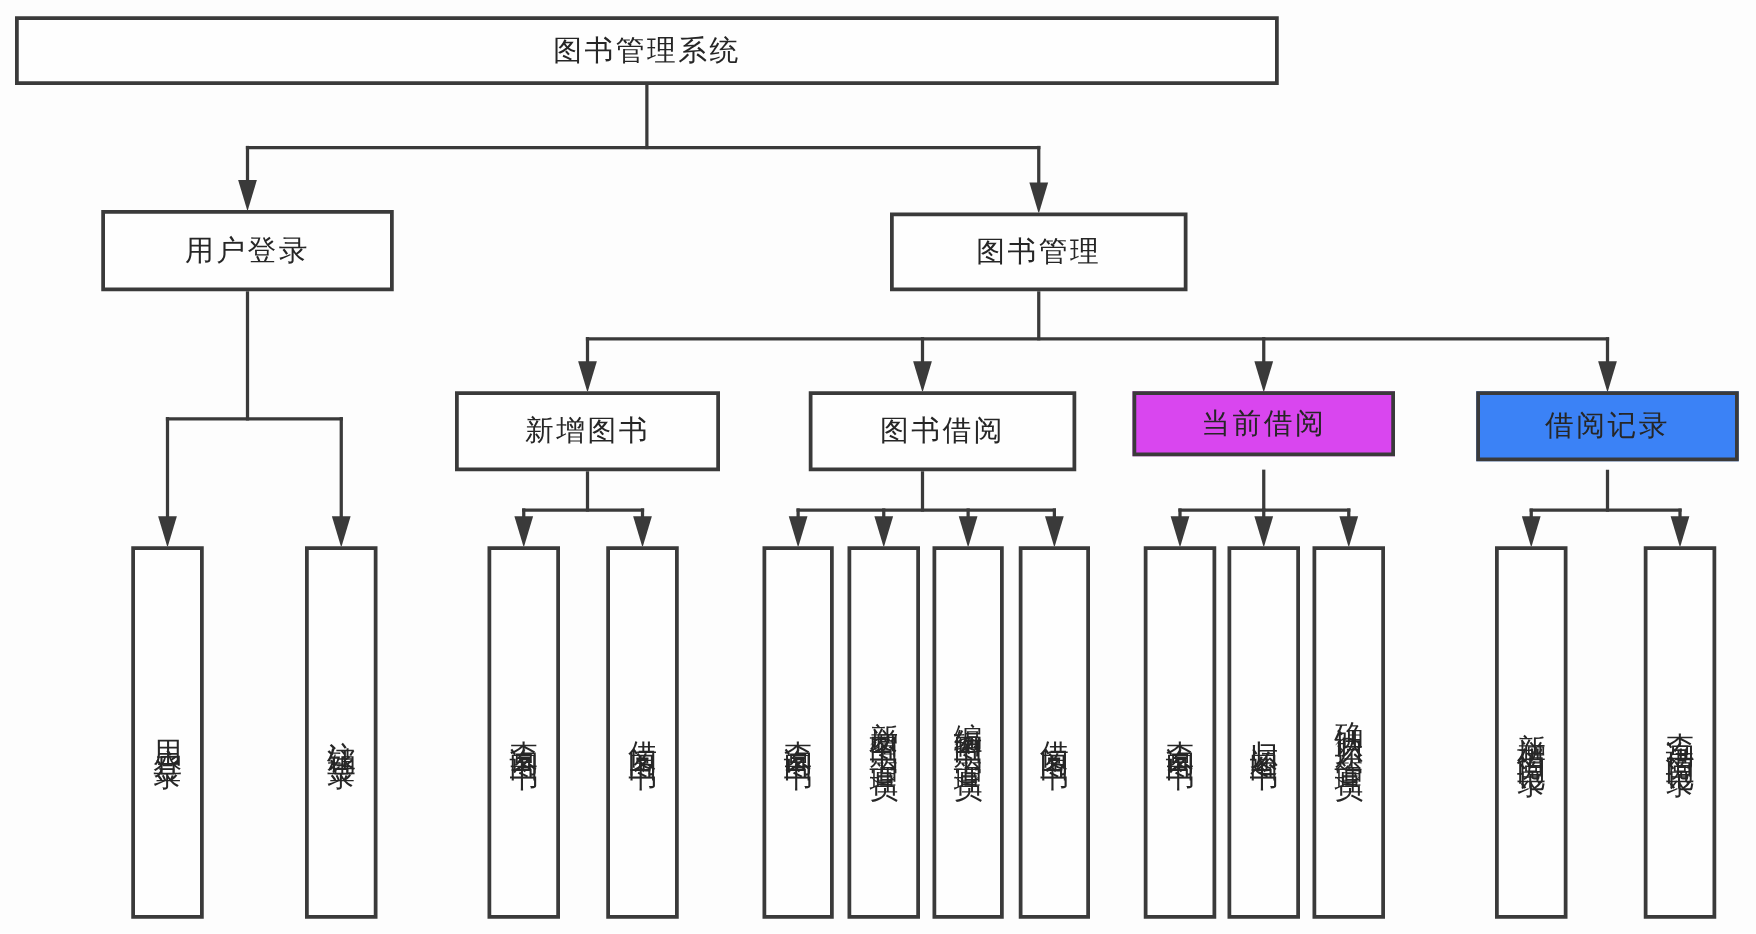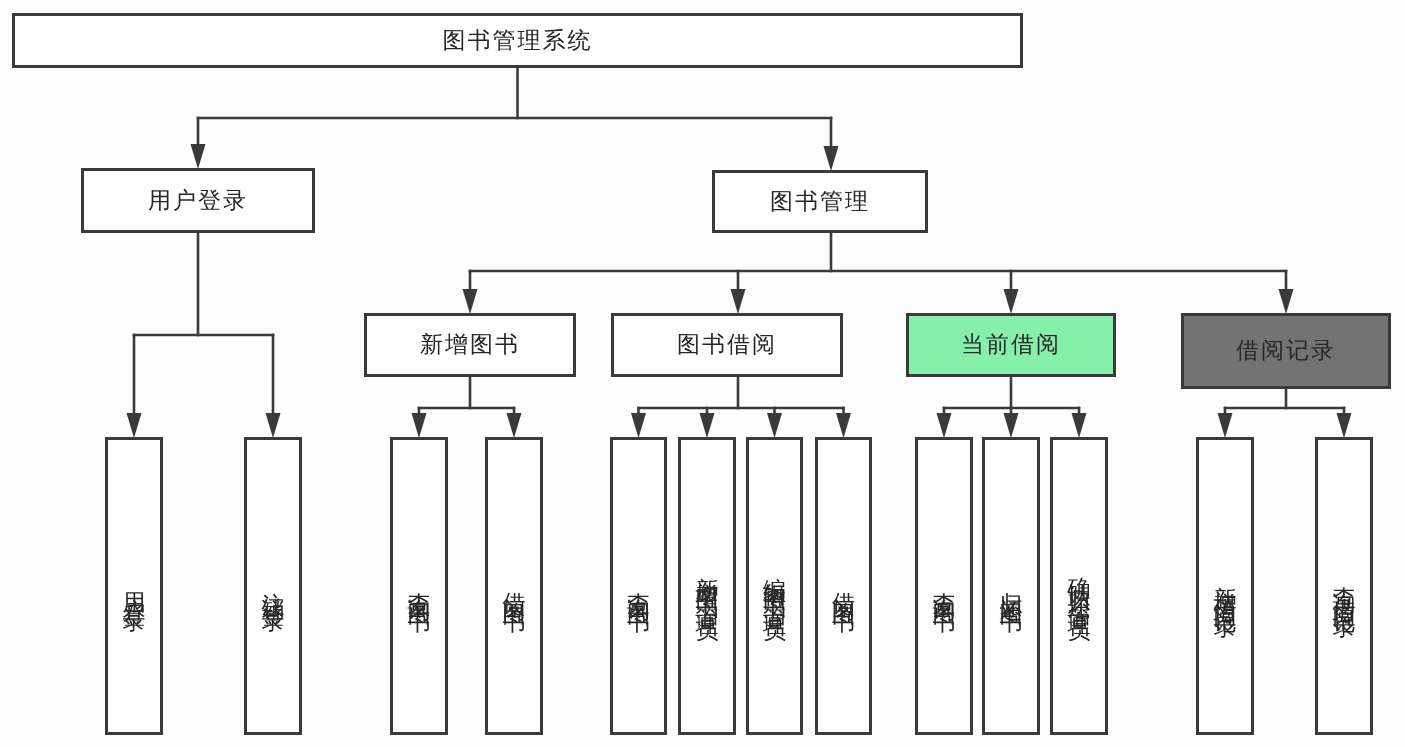--- a/index.html
+++ b/index.html
@@ -117,33 +117,33 @@
       <line x1="1344" y1="408" x2="1344" y2="414" stroke="#3a3a3a" stroke-width="2.6" stroke-linecap="square"></line>
       <polygon points="1336.5,413 1351.5,413 1344,438" fill="#3a3a3a"></polygon>
     </svg>
   <div id="nodes">
       <div class="node" style="left: 12px; top: 13px; width: 1011px; height: 55px; border-color: rgb(58, 58, 58); background: rgb(254, 254, 254);">
         <span class="node-label" style="color: rgb(38, 38, 38);">图书管理系统</span>
       </div>
       <div class="node" style="left: 81px; top: 168px; width: 234px; height: 65px; border-color: rgb(58, 58, 58); background: rgb(254, 254, 254);">
         <span class="node-label" style="color: rgb(38, 38, 38);">用户登录</span>
       </div>
-      <div class="node" style="left: 712px; top: 170px; width: 216px; height: 63px; border-color: rgb(58, 58, 58); background: rgb(254, 254, 254);">
+      <div class="node" style="left: 712px; top: 170px; width: 238px; height: 63px; border-color: rgb(58, 58, 58); background: rgb(254, 254, 254);">
         <span class="node-label" style="color: rgb(38, 38, 38);">图书管理</span>
       </div>
       <div class="node" style="left: 364px; top: 313px; width: 212px; height: 64px; border-color: rgb(58, 58, 58); background: rgb(254, 254, 254);">
         <span class="node-label" style="color: rgb(38, 38, 38);">新增图书</span>
       </div>
-      <div class="node" style="left: 611px; top: 313px; width: 232px; height: 64px; border-color: rgb(58, 58, 58); background: rgb(254, 254, 254); justify-content: center;">
+      <div class="node" style="left: 647px; top: 313px; width: 214px; height: 64px; border-color: rgb(58, 58, 58); background: rgb(254, 254, 254); justify-content: center;">
         <span class="node-label" style="color: rgb(38, 38, 38);">图书借阅</span>
       </div>
-      <div class="node" style="left: 906px; top: 313px; width: 210px; height: 64px; border-color: rgb(58, 58, 58); background: #86efac;">
+      <div class="node" style="left: 906px; top: 313px; width: 210px; height: 52px; border-color: rgb(58, 58, 58); background: #d946ef;">
         <span class="node-label" style="color: rgb(38, 38, 38);">当前借阅</span>
       </div>
-      <div class="node" style="left: 1181px; top: 313px; width: 210px; height: 76px; border-color: rgb(58, 58, 58); background: #737373;">
+      <div class="node" style="left: 1181px; top: 313px; width: 210px; height: 56px; border-color: rgb(58, 58, 58); background: #3b82f6;">
         <span class="node-label" style="color: rgb(38, 38, 38);">借阅记录</span>
       </div>
       <div class="node vertical" style="left: 105px; top: 437px; width: 58px; height: 298px; border-color: rgb(58, 58, 58); background: rgb(254, 254, 254);">
         <span class="node-label" style="color: rgb(38, 38, 38);">用户登录</span>
       </div>
       <div class="node vertical" style="left: 244px; top: 437px; width: 58px; height: 298px; border-color: rgb(58, 58, 58); background: rgb(254, 254, 254);">
         <span class="node-label" style="color: rgb(38, 38, 38);">注销登录</span>
       </div>
       <div class="node vertical" style="left: 390px; top: 437px; width: 58px; height: 298px; border-color: rgb(58, 58, 58); background: rgb(254, 254, 254);">
         <span class="node-label" style="color: rgb(38, 38, 38);">查询图书</span>

